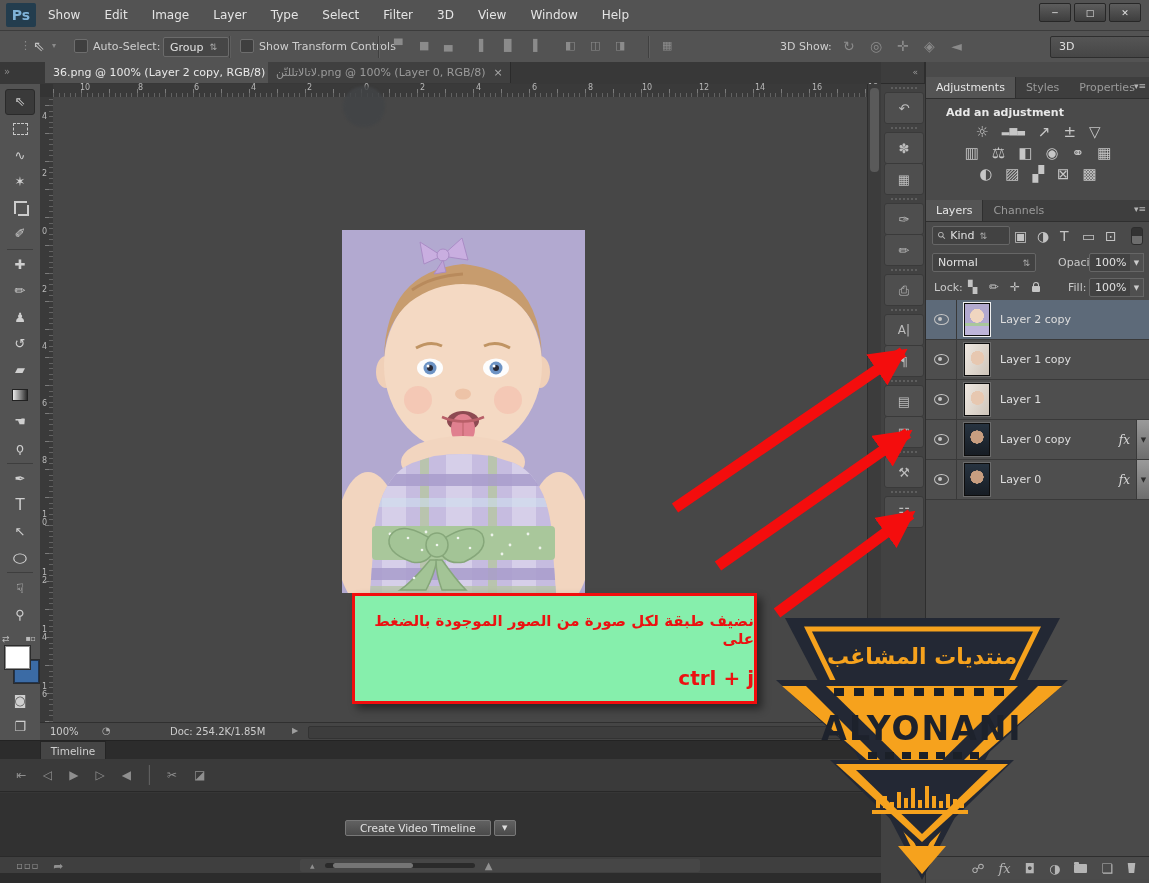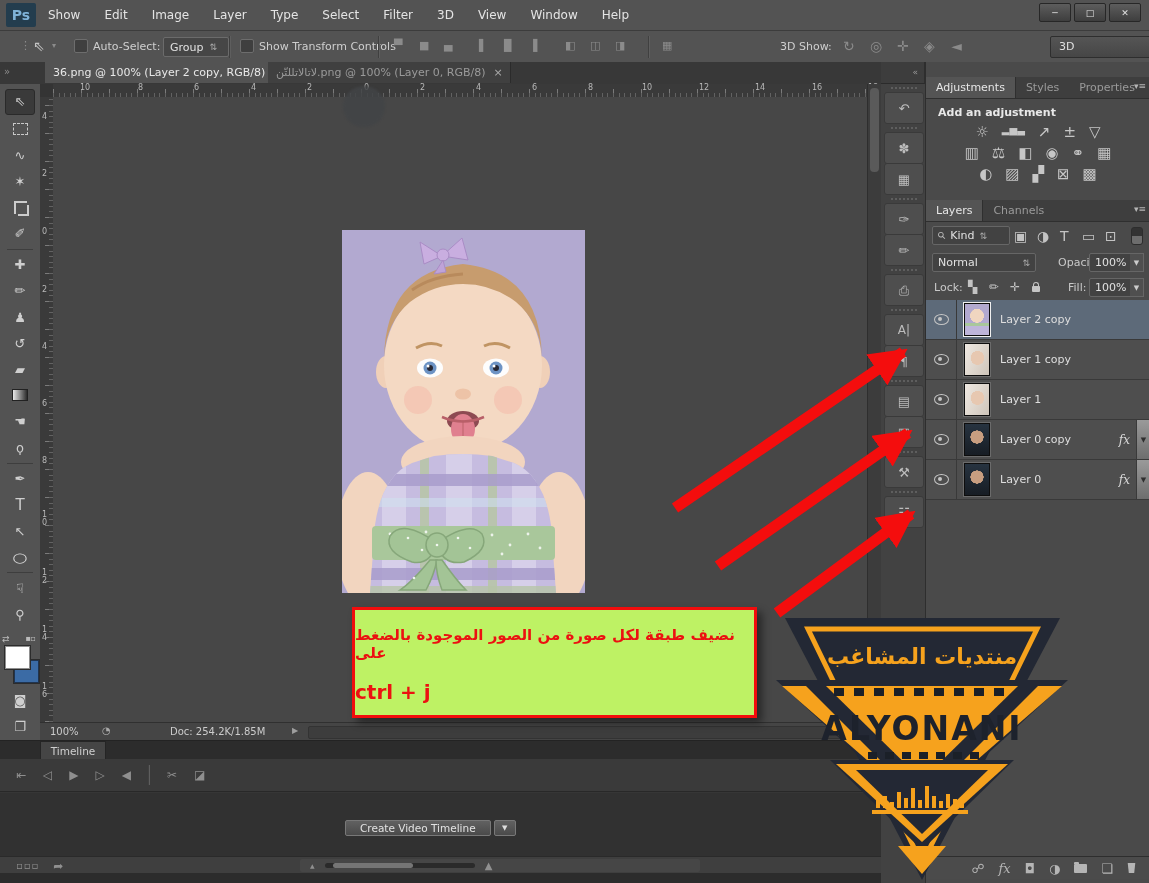--- a/index.html
+++ b/index.html
@@ -51,39 +51,39 @@
     background-image:repeating-linear-gradient(0deg,#626262 0 1px,transparent 1px 5.6px),repeating-linear-gradient(0deg,#7a7a7a 0 1px,transparent 1px 28px);
     background-size:4px 100%,8px 100%;background-position:right top,right top;background-repeat:no-repeat}
   #rcorner{left:40px;top:84px;width:13px;height:13px;background:#343434;border-right:1px solid #2c2c2c;border-bottom:1px solid #2c2c2c}
   .rnum{position:absolute;font-size:8px;color:#b8b8b8;line-height:1}
   .rnumv{width:9px;text-align:center;word-break:break-all}
   #canvas{left:53px;top:97px;width:814px;height:625px;background:#474747}
   #blob{left:343px;top:86px;width:42px;height:41px;border-radius:50%;background:rgba(66,68,71,.85);filter:blur(1px);z-index:5}
   #vscroll{left:867px;top:84px;width:14px;height:638px;background:#3c3c3c;border-left:1px solid #2e2e2e}
   #vthumb{position:absolute;left:2px;top:4px;width:9px;height:84px;background:#5a5a5a;border-radius:4px}
   
-  #annot{left:352px;top:607px;width:399px;height:105px;background:#bef264;border:3px solid #f20d0d;z-index:40;box-shadow:5px 5px 8px rgba(0,0,0,.45);text-align:left}
+  #annot{left:352px;top:593px;width:399px;height:105px;background:#86efac;border:3px solid #f20d0d;z-index:40;box-shadow:5px 5px 8px rgba(0,0,0,.45);text-align:right}
   #annot .l1{direction:rtl;font-size:15px;font-weight:bold;color:#ec1111;margin-top:16px}
   #annot .l2{font-size:20px;color:#ec1111;margin-top:18px;font-weight:bold}
   
   #dock{left:881px;top:84px;width:44px;height:799px;background:#424242;border-right:1px solid #2e2e2e}
   #dockhead{left:881px;top:62px;width:44px;height:22px;background:#3d3d3d;border-bottom:1px solid #2b2b2b;border-right:1px solid #2e2e2e;text-align:right;font-size:9px;color:#9a9a9a;line-height:20px;padding-right:6px;box-sizing:border-box}
   .cell{position:absolute;left:3px;width:38px;height:30px;background:#4e4e4e;border:1px solid #3a3a3a;border-radius:3px;display:flex;align-items:center;justify-content:center}
   .cell .glyph{font-size:13px;color:#bdbdbd}
   .cell.grp::before{content:"";position:absolute;top:-6px;left:6px;right:6px;border-top:2px dotted #5e5e5e}
   
   #rpanel{left:925px;top:62px;width:224px;height:821px;background:#4a4a4a;border-left:1px solid #2e2e2e}
   #rpanelhead{left:925px;top:62px;width:224px;height:15px;background:#434343;text-align:right;font-size:9px;color:#9a9a9a;line-height:14px;padding-right:6px;box-sizing:border-box}
   .ptabs{position:absolute;left:0;width:224px;height:21px;background:#3e3e3e;border-bottom:1px solid #2f2f2f;display:flex}
   .ptab{padding:0 10px;font-size:11px;line-height:21px;color:#9a9a9a}
   .ptab.active{background:#545454;color:#e6e6e6;border-right:1px solid #2f2f2f}
   .pmenu{position:absolute;right:4px;top:4px;font-size:9px;color:#b5b5b5}
   .adjrow{display:flex;justify-content:center;gap:13px;margin-top:6px}
   .adjrow .glyph{font-size:15px;color:#c6c6c6}
-  #addadj{font-size:11px;font-weight:bold;color:#e8e8e8;margin:8px 0 2px 12px}
+  #addadj{font-size:11px;font-weight:bold;color:#e8e8e8;margin:8px 0 2px 20px}
   .fieldbox{background:#424242;border:1px solid #666;border-radius:2px;height:17px;display:flex;align-items:center;padding:0 5px;font-size:11px;color:#e0e0e0;gap:5px}
   .caretbox{background:#4f4f4f;border:1px solid #666;border-left:none;height:17px;width:13px;display:flex;align-items:center;justify-content:center;font-size:7px;color:#ccc}
   .plabel{font-size:11px;color:#c9c9c9}
   .toggle{width:10px;height:16px;border:1px solid #2d2d2d;border-radius:3px;background:linear-gradient(#333 0 50%,#6d6d6d 50%)}
   
   .lrow{position:relative;height:39px;border-bottom:1px solid #393939;background:#4e4e4e;display:flex;align-items:center}
   .lrow.sel{background:#5d6a79}
   .eyecell{width:30px;height:39px;border-right:1px solid #393939;display:flex;align-items:center;justify-content:center}
   .icon-eye{width:13px;height:9px;border:1px solid #c6c6c6;border-radius:50%;position:relative}
   .icon-eye::after{content:"";position:absolute;left:3.5px;top:1.5px;width:4px;height:4px;border-radius:50%;background:#c6c6c6}

